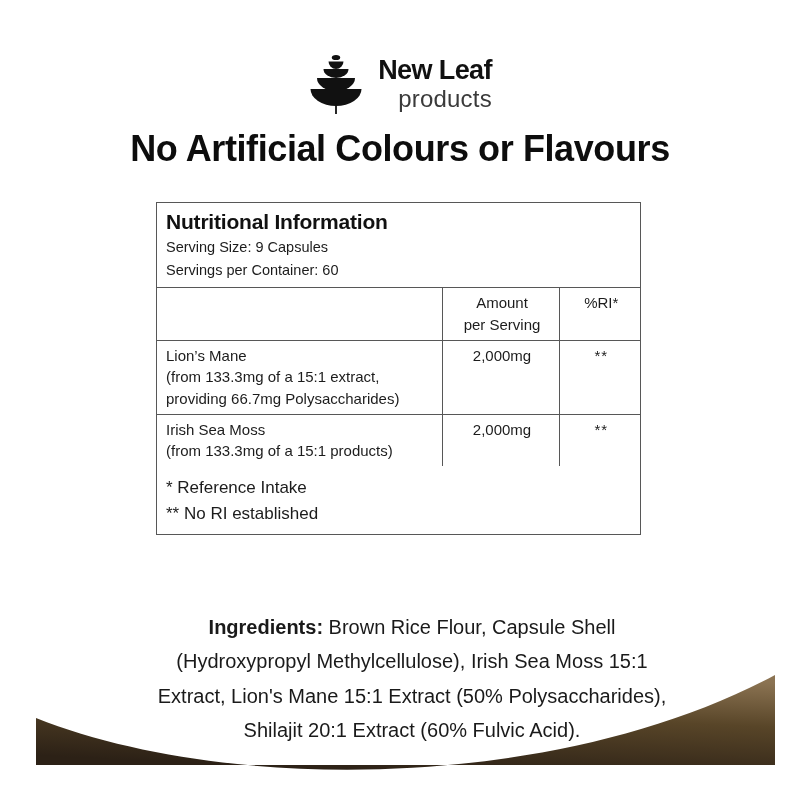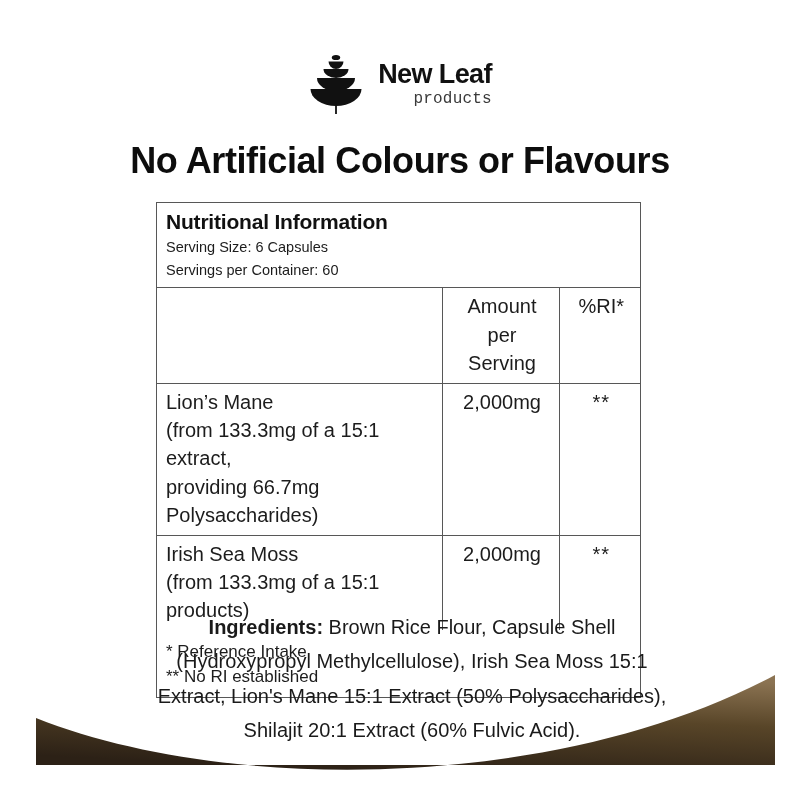--- a/index.html
+++ b/index.html
@@ -47,32 +47,32 @@
     line-height: 1;
   }
   .logo-name {
     font-family: "Liberation Sans", sans-serif;
     font-weight: bold;
     font-size: 27px;
     letter-spacing: -0.6px;
     color: #111111;
   }
   .logo-sub {
-    font-family: Liberation Mono, monospace;
+    font-family: Liberation Sans, sans-serif;
     font-weight: normal;
-    font-size: 16px;
+    font-size: 24px;
     letter-spacing: 0.2px;
     color: #3a3a3a;
     margin-top: 3px;
   }
 
   
   .headline {
     position: absolute;
-    top: 140px;
+    top: 128px;
     left: 0;
     width: 800px;
     text-align: center;
     font-family: "Liberation Sans", sans-serif;
     font-weight: bold;
     font-size: 36px;
     letter-spacing: -0.4px;
     color: #0d0d0d;
   }
 
@@ -108,21 +108,21 @@
   table.nutri {
     width: 100%;
     border-collapse: collapse;
     table-layout: fixed;
   }
   table.nutri td, table.nutri th {
     border-right: 1px solid #575757;
     border-bottom: 1px solid #575757;
     vertical-align: top;
     font-weight: normal;
-    font-size: 20px;
+    font-size: 15px;
     color: #1c1c1c;
     line-height: 1.42;
     padding: 4px 6px 5px 9px;
     box-sizing: border-box;
   }
   table.nutri td:last-child, table.nutri th:last-child {
     border-right: none;
   }
   table.nutri tr:last-child td {
     border-bottom: none;
@@ -192,21 +192,21 @@
       <span class="logo-sub">products</span>
     </div>
   </div>
 
   <div class="headline">No Artificial Colours or Flavours</div>
 
   <div class="panel">
 
     <div class="panel-head">
       <div class="panel-title">Nutritional Information</div>
-      <div class="panel-meta">Serving Size: 6 Capsules</div>
+      <div class="panel-meta">Serving Size: 9 Capsules</div>
       <div class="panel-meta">Servings per Container: 60</div>
     </div>
 
     <table class="nutri">
       <colgroup>
         <col class="col-name">
           <col class="col-amount">
           <col class="col-ri">
       </colgroup>
       <thead>

